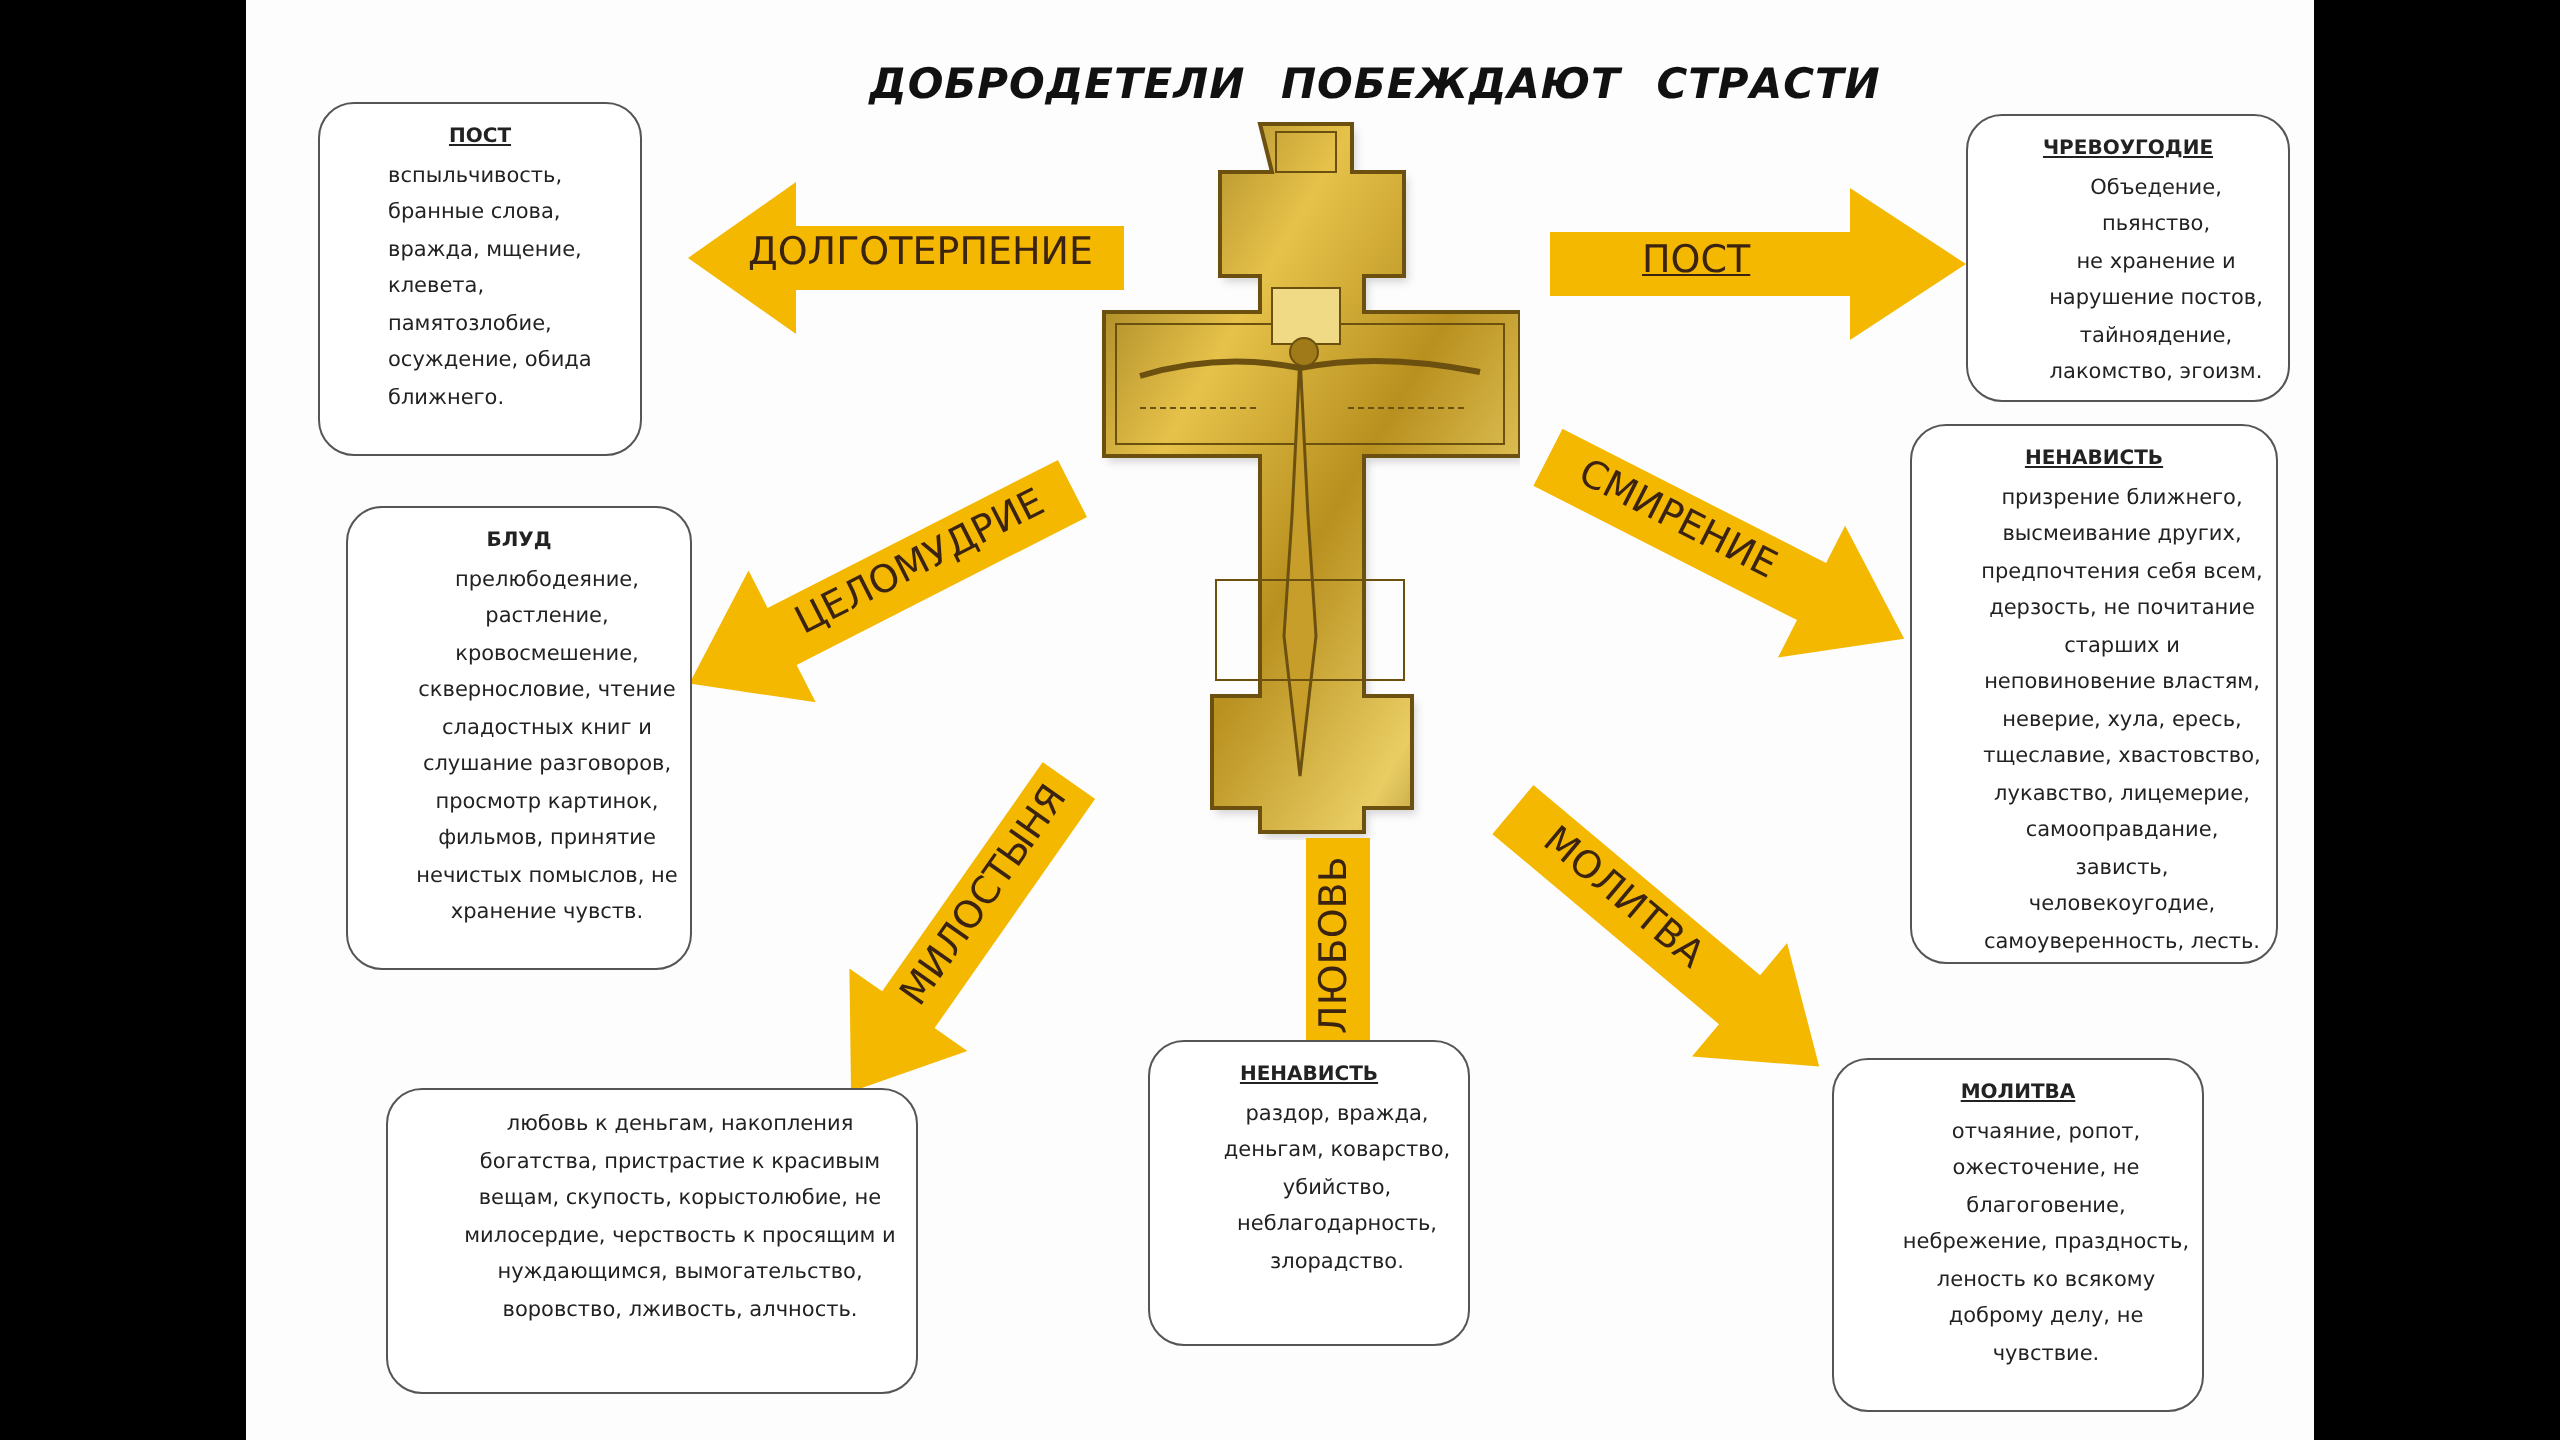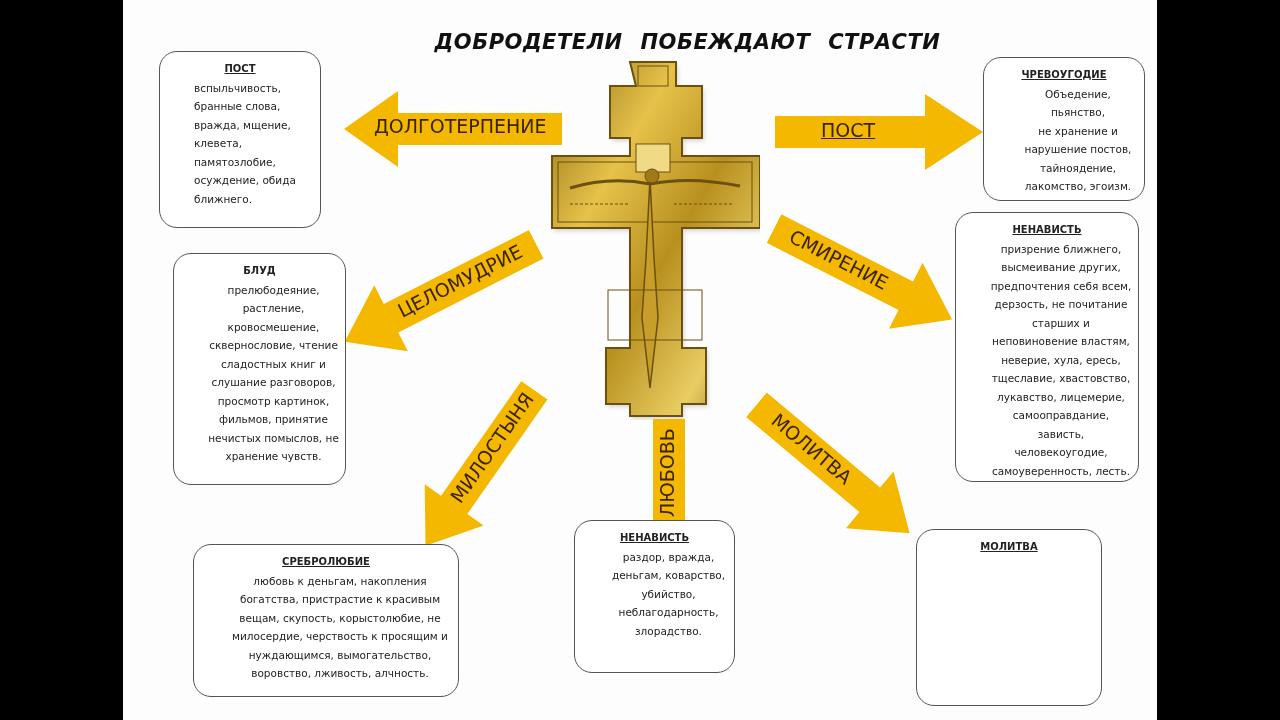--- a/index.html
+++ b/index.html
@@ -145,35 +145,41 @@
 неповиновение властям,
 неверие, хула, ересь,
 тщеславие, хвастовство,
 лукавство, лицемерие,
 самооправдание,
 зависть, человекоугодие,
 самоуверенность, лесть.</span>
   </div>
 
   <div class="box" style="left:70px; top:544px; width:266px; height:153px;">
-    <span class="h">СРЕБРОЛЮБИЕ</span>
     <span class="t">любовь к деньгам, накопления
 богатства, пристрастие к красивым
 вещам, скупость, корыстолюбие, не
 милосердие, черствость к просящим и
 нуждающимся, вымогательство,
 воровство, лживость, алчность.</span>
   </div>
 
   <div class="box" style="left:451px; top:520px; width:161px; height:153px;">
     <span class="h">НЕНАВИСТЬ</span>
     <span class="t">раздор, вражда,
 деньгам, коварство,
 убийство,
 неблагодарность,
 злорадство.</span>
   </div>
 
   <div class="box" style="left:793px; top:529px; width:186px; height:177px;">
     <span class="h">МОЛИТВА</span>
+    <span class="t">отчаяние, ропот,
+ожесточение, не
+благоговение,
+небрежение, праздность,
+леность ко всякому
+доброму делу, не
+чувствие.</span>
   </div>
 
 </div>
 
 </body></html>

